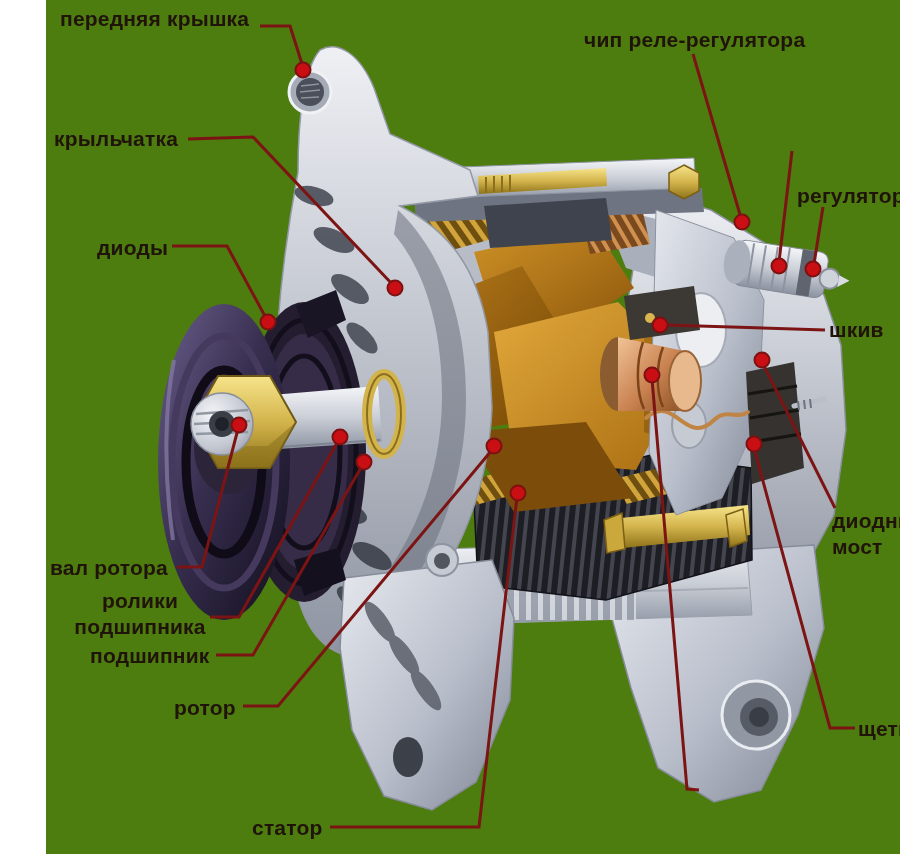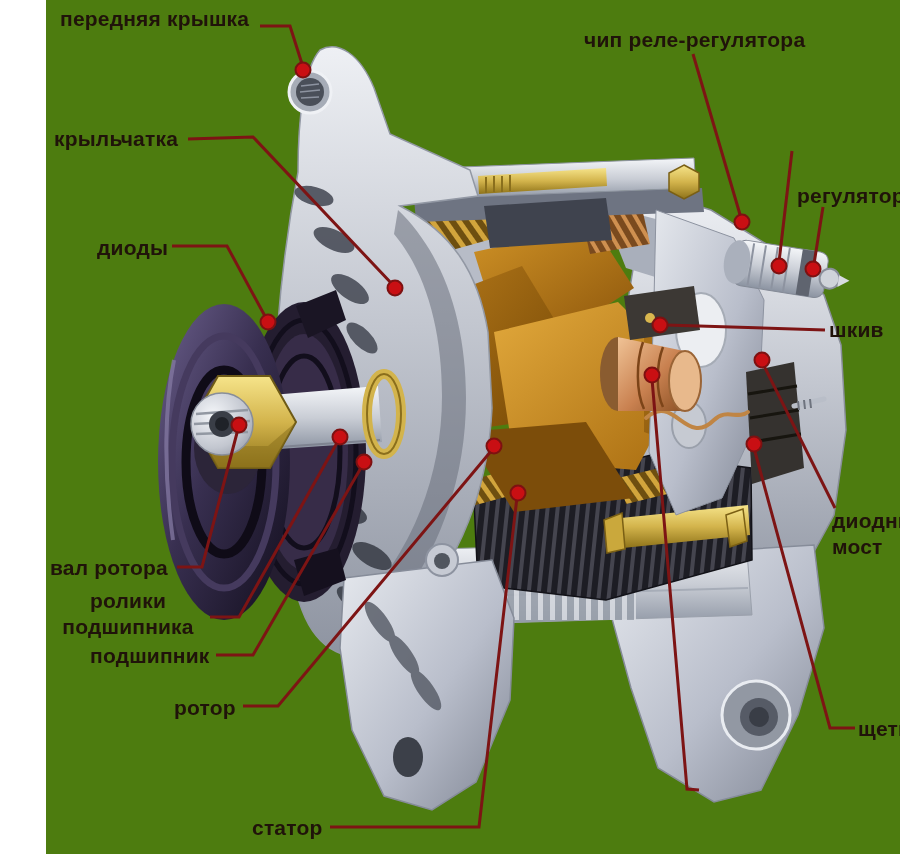--- a/index.html
+++ b/index.html
@@ -10,21 +10,21 @@
        color:#20130a;white-space:pre-line;letter-spacing:.2px;
        font-family:"Liberation Sans",sans-serif;}
   #lbl-front-cover{left:14px;top:6px;}
   #lbl-chip{left:538px;top:27px;}
   #lbl-impeller{left:8px;top:126px;}
   #lbl-relay{left:687px;top:125px;}
   #lbl-terminal{left:751px;top:183px;}
   #lbl-pulley{left:51px;top:235px;}
   #lbl-brushes{left:783px;top:317px;}
   #lbl-shaft{left:4px;top:555px;}
-  #lbl-rollers{left:14px;top:588px;width:136px;text-align:center;}
+  #lbl-rollers{left:26px;top:588px;width:136px;text-align:center;}
   #lbl-bearing{left:44px;top:643px;}
   #lbl-rotor{left:128px;top:695px;}
   #lbl-stator{left:206px;top:815px;}
   #lbl-diode-bridge{left:786px;top:508px;}
   #lbl-diodes{left:812px;top:716px;}
   #lbl-slip-ring{left:656px;top:779px;}
 </style>
 </head>
 <body>
 

